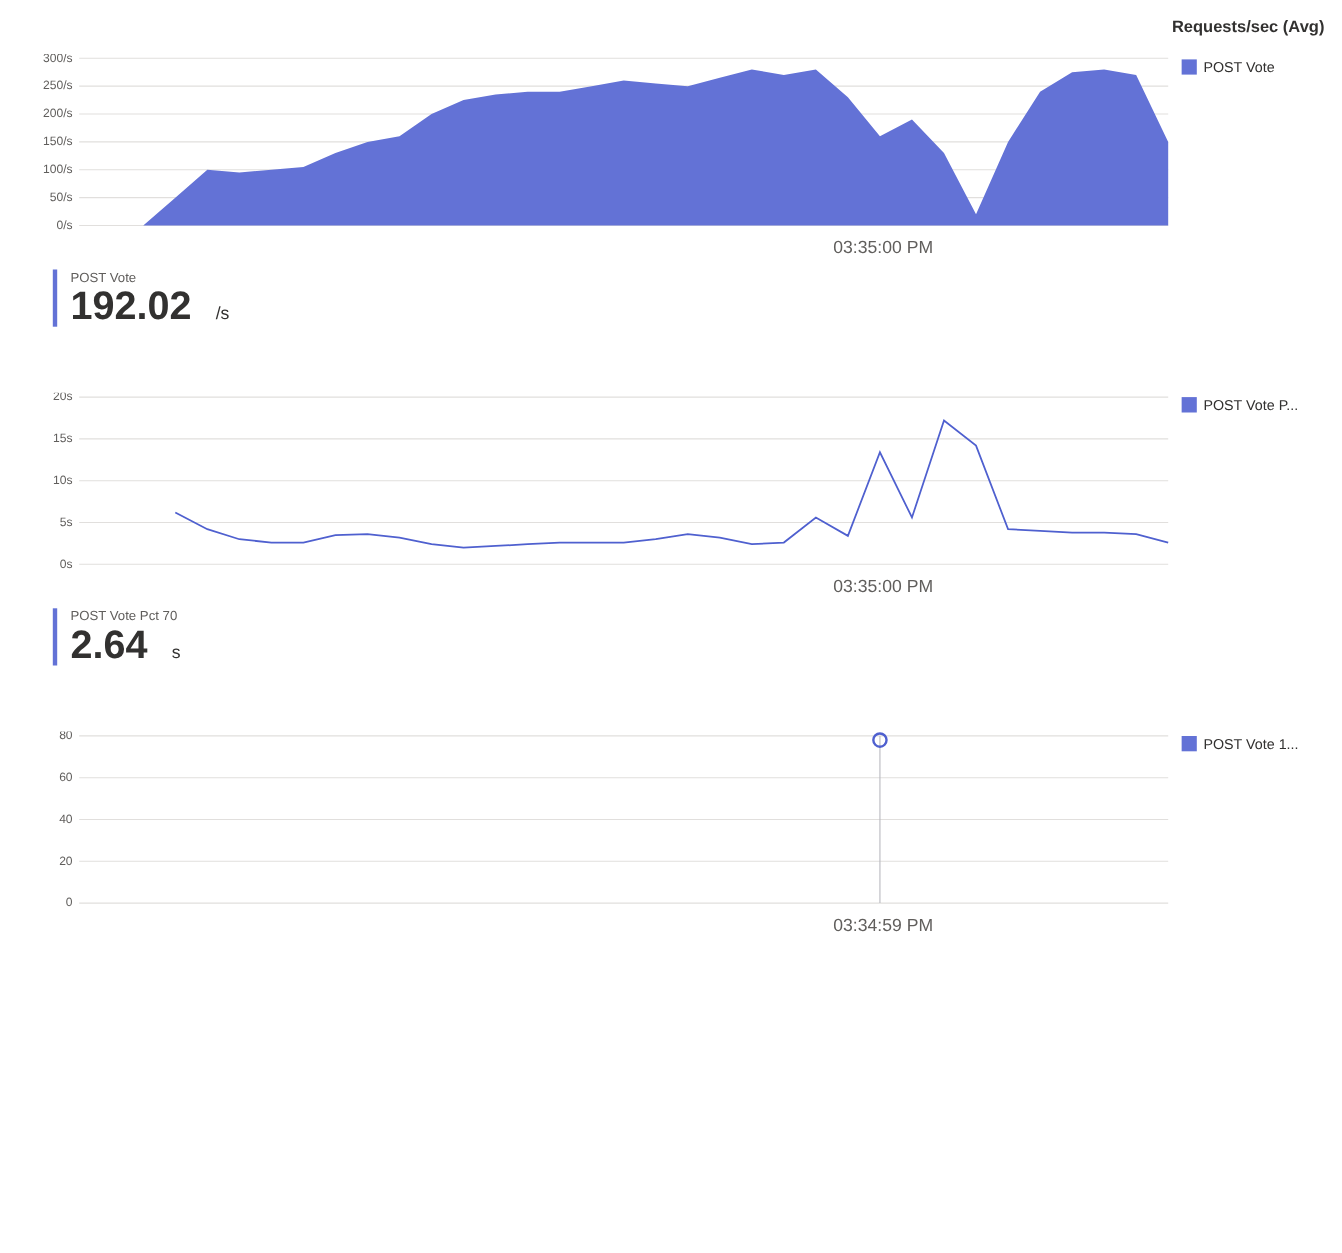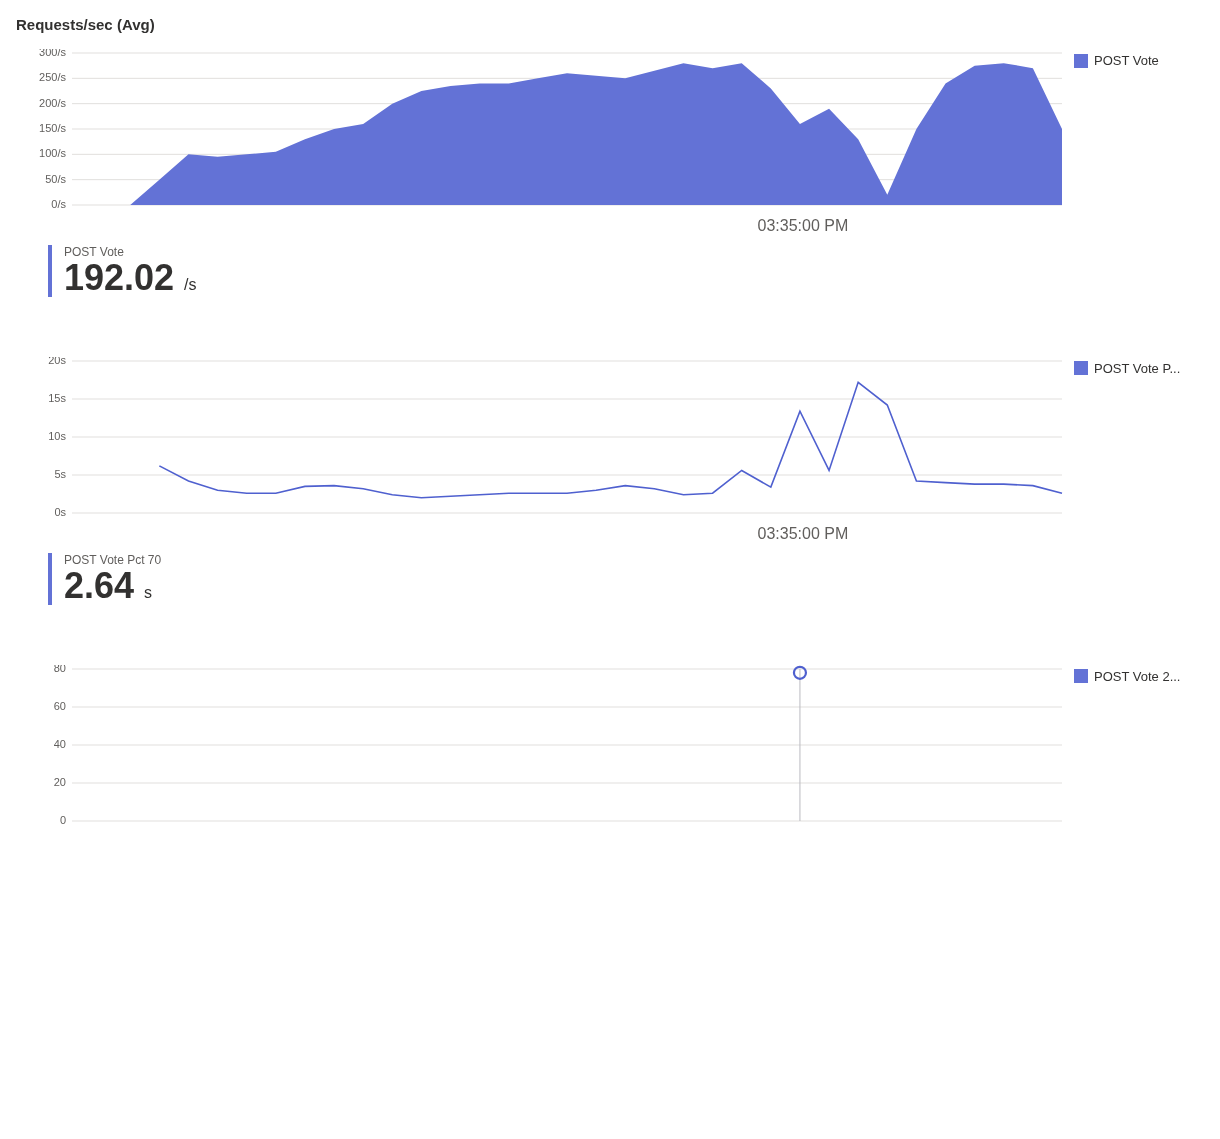--- a/index.html
+++ b/index.html
@@ -5,33 +5,33 @@
   * { box-sizing: border-box; }
   body {
     font-family: "Segoe UI", -apple-system, BlinkMacSystemFont, sans-serif;
     margin: 0;
     padding: 16px;
     background: #fff;
     color: #323130;
     font-size: 12px;
   }
   .panel { margin-bottom: 60px; }
-  .panel-title { font-size: 15px; font-weight: 600; margin-bottom: 16px; color: #323130; }
+  .panel-title { font-size: 15px; font-weight: 600; margin-bottom: 16px; color: #323130; text-align: right; }
   .chart-wrap { display: flex; align-items: flex-start; gap: 8px; }
   .chart-box { flex: 1 1 auto; position: relative; height: 160px; }
   .legend { width: 130px; padding-top: 4px; }
   .legend-item { display: flex; align-items: center; gap: 6px; font-size: 13px; white-space: nowrap; overflow: hidden; text-overflow: ellipsis; }
   .legend-swatch { width: 14px; height: 14px; flex: 0 0 14px; background: #6372d6; }
   .xaxis-tick { position: absolute; top: 8px; font-size: 16px; color: #605e5c; transform: translateX(-50%); }
   .xaxis-wrap { position: relative; height: 20px; margin-left: 56px; width: calc(100% - 56px - 130px - 8px); }
   .stat-block { margin-top: 16px; display: flex; gap: 12px; align-items:flex-start; padding-left: 32px; }
   .stat-bar { width: 4px; background: #6372d6; align-self: stretch; }
   .stat-text { display:flex; flex-direction:column; }
   .stat-label { font-size: 12px; color: #605e5c; }
-  .stat-value { font-size: 36px; font-weight: 600; color:#323130; display:flex; align-items:baseline; gap:10px; line-height:1.05; }
+  .stat-value { font-size: 36px; font-weight: 600; color:#323130; display:flex; align-items:baseline; gap:22px; line-height:1.05; }
   .stat-unit { font-size: 16px; font-weight: 400; }
   svg { display:block; }
   .grid line { stroke: #e1dfdd; stroke-width:1; }
   .grid-major { stroke:#c8c6c4; }
   .area { fill:#6372d6; }
   .line { fill:none; stroke:#4f60cf; stroke-width:1.6; }
   .marker-line { stroke:#babac0; stroke-width:1; }
   .marker-circle { fill:none; stroke:#4f60cf; stroke-width:2.2; }
 </style>
 </head>
@@ -140,17 +140,20 @@
             <line class="" x1="56" x2="1046" y1="4" y2="4"></line>
             <text x="50" y="7" text-anchor="end" font-size="11" fill="#605e5c">80</text>
           </g>
           <line class="marker-line" x1="783.9411764705883" x2="783.9411764705883" y1="4" y2="156"></line>
           <circle class="marker-circle" cx="783.9411764705883" cy="7.800000000000003" r="6"></circle>
         </svg>
       </div>
     <div class="legend">
       <div class="legend-item">
         <span class="legend-swatch"></span>
-        <span>POST Vote 2...</span>
+        <span>POST Vote 1...</span>
       </div>
     </div>
+  </div>
+  <div class="xaxis-wrap">
+    <span class="xaxis-tick" style="left: 73.5294%;">03:34:59 PM</span>
   </div>
 </div>
 
 </body></html>

